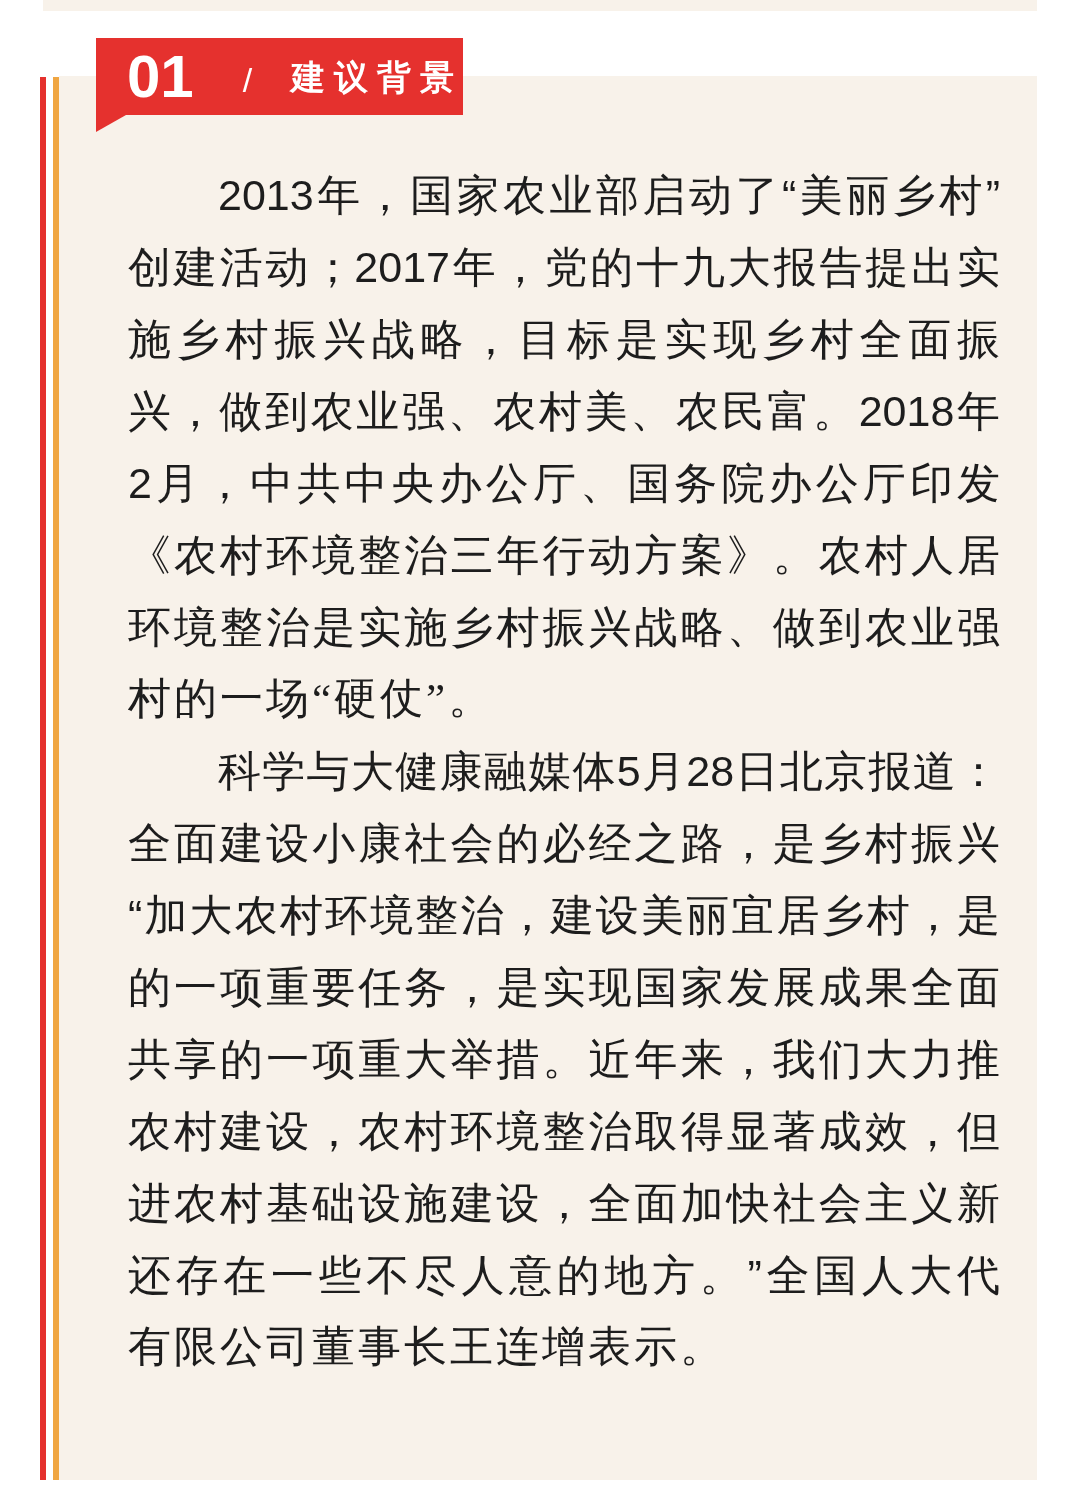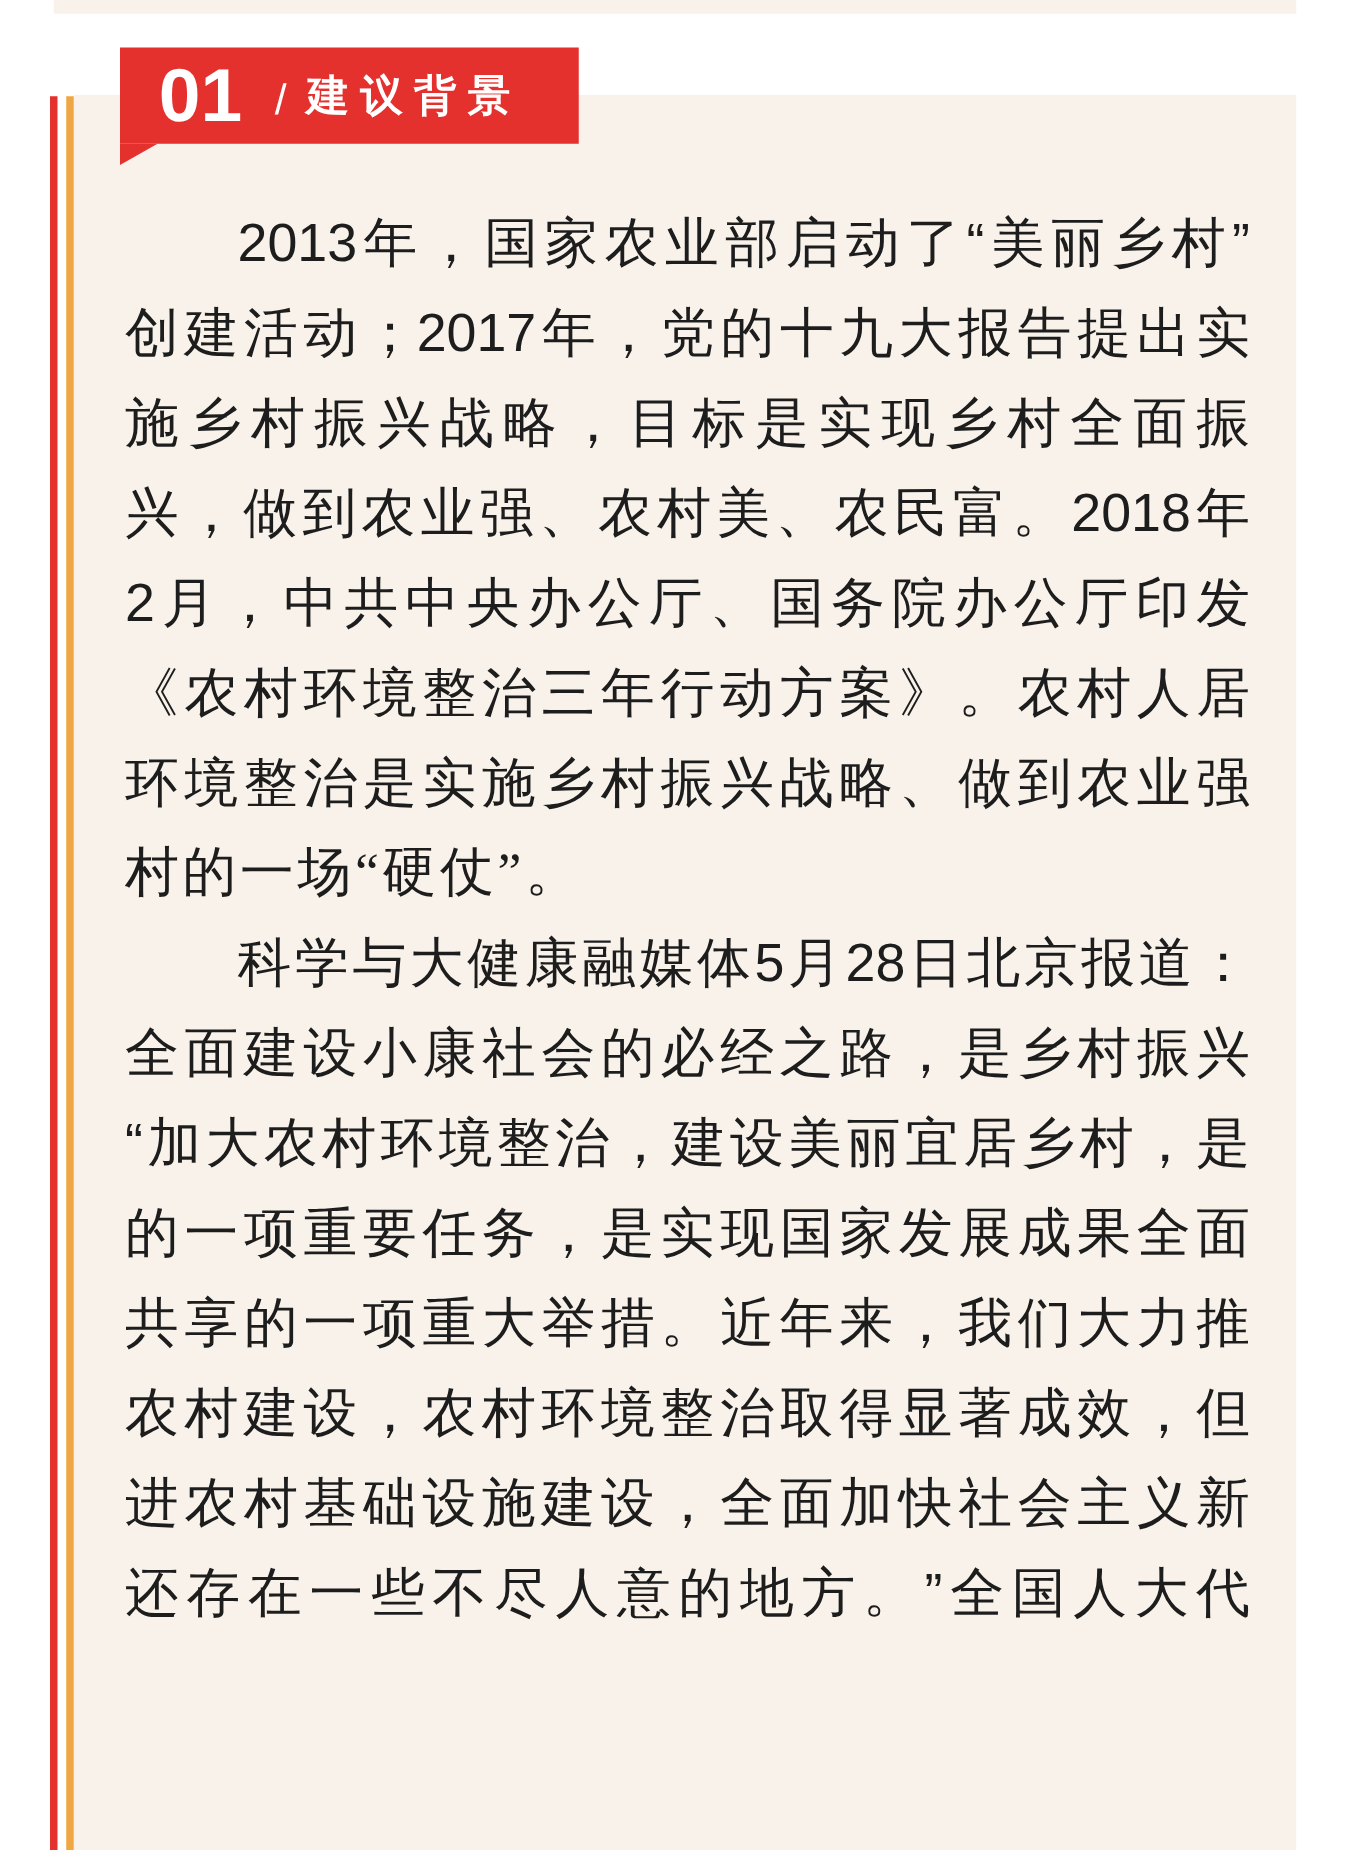--- a/index.html
+++ b/index.html
@@ -1,15 +1,15 @@
 <!DOCTYPE html>
 <html><head>
 <meta charset="utf-8">
 <style>
-  * { margin: 0; padding: 0; box-sizing: border-box; }
+  * { margin: 0; padding: 0; box-sizing: border-box; justify-content: space-between; }
   html, body { width: 1080px; }
   body {
     position: relative;
     width: 1080px;
     height: 1493px;
     background: #ffffff;
     font-family: "Liberation Sans", sans-serif;
     overflow: hidden;
   }
 
@@ -93,20 +93,21 @@
   }
   .tline {
     height: 72px;
     line-height: 72px;
     font-size: 43px;
     text-align: justify;
     text-align-last: justify;
     text-justify: inter-character;
     white-space: normal;
     overflow: hidden;
+    margin-left: 28px;
   }
   .tline.first { padding-left: 90px; }
   .tline.last  { text-align-last: left; letter-spacing: 3px; font-family: Liberation Serif, serif; }
 </style>
 </head>
 <body>
 
 <div class="top-strip"></div>
 <div class="panel"></div>
 <div class="vline-red"></div>
@@ -129,13 +130,14 @@
   <div class="tline last">村的一场“硬仗”。</div>
 
   <div class="tline first">科学与大健康融媒体5月28日北京报道：</div>
   <div class="tline">全面建设小康社会的必经之路，是乡村振兴</div>
   <div class="tline">“加大农村环境整治，建设美丽宜居乡村，是</div>
   <div class="tline">的一项重要任务，是实现国家发展成果全面</div>
   <div class="tline">共享的一项重大举措。近年来，我们大力推</div>
   <div class="tline">农村建设，农村环境整治取得显著成效，但</div>
   <div class="tline">进农村基础设施建设，全面加快社会主义新</div>
   <div class="tline">还存在一些不尽人意的地方。”全国人大代</div>
+  <div class="tline last">有限公司董事长王连增表示。</div>
 </div>
 
 </body></html>

